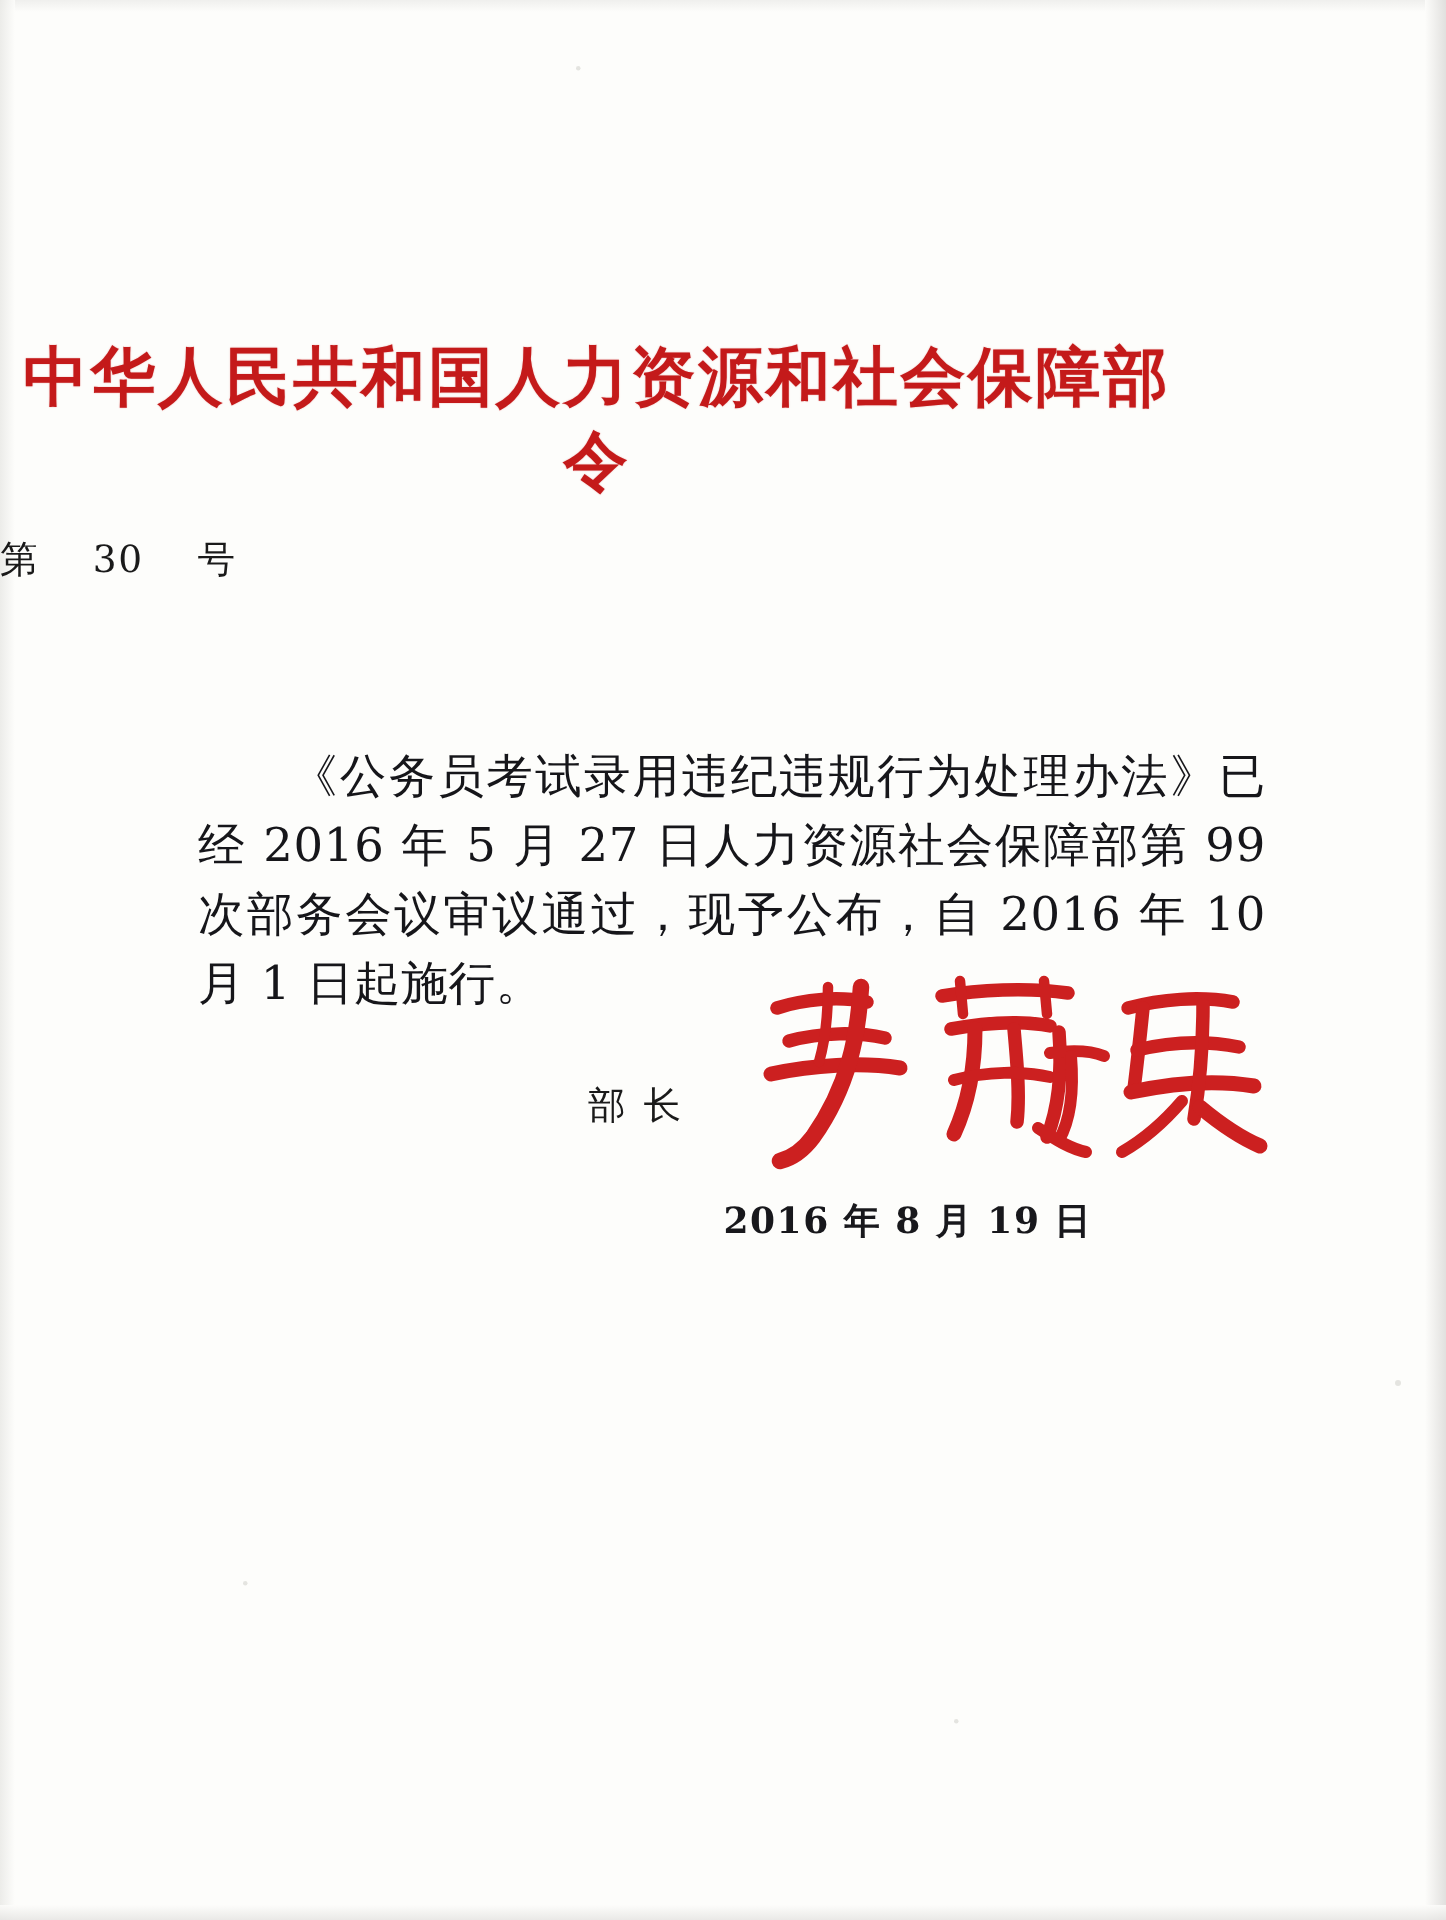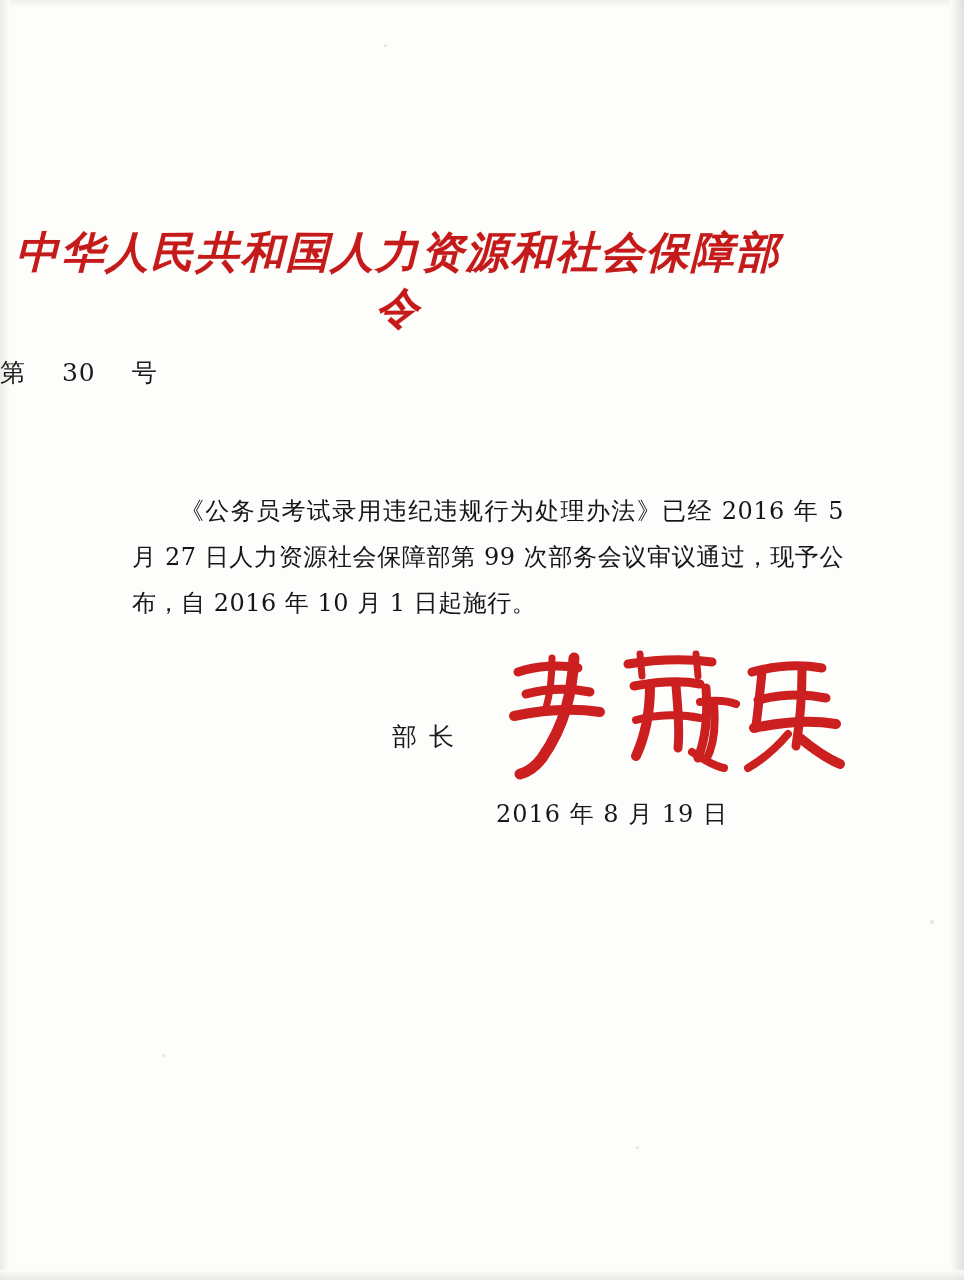--- a/index.html
+++ b/index.html
@@ -68,40 +68,39 @@
     top: 196px;
     width: 796px;
     text-align: center;
     color: #c41a1a;
     font-family: "DejaVu Serif", "Liberation Serif", serif;
     font-weight: bold;
     font-size: 43px;
     letter-spacing: 2px;
     line-height: 1.3;
     text-shadow: 0 0 1px rgba(196,26,26,.4);
-    font-style: italic;
   }
 
   .doc-number {
     position: absolute;
     left: 0;
     top: 356px;
     width: 964px;
     font-size: 25px;
     color: #1a1a1a;
     letter-spacing: 1px;
   }
   .doc-number .num-sep { display: inline-block; width: 18px; }
 
   .doc-body {
     position: absolute;
     left: 132px;
     top: 464px;
     width: 712px;
-    font-size: 24px;
+    font-size: 31px;
     line-height: 46px;
     color: #16161a;
     text-align: justify;
     text-justify: inter-ideograph;
     text-indent: 2em;
     letter-spacing: 0.5px;
   }
 
   .signature-row {
     position: absolute;
@@ -133,20 +132,21 @@
     position: absolute;
     left: 0;
     top: 798px;
     width: 964px;
     text-align: right;
     padding-right: 236px;
     box-sizing: border-box;
     font-size: 24px;
     color: #18181c;
     letter-spacing: 1px;
+    font-weight: bold;
   }
 </style>
 </head>
 <body>
 
 <div class="page">
 
   <div class="scan-edge-top"></div>
   <div class="scan-edge-left"></div>
   <div class="scan-edge-right"></div>

